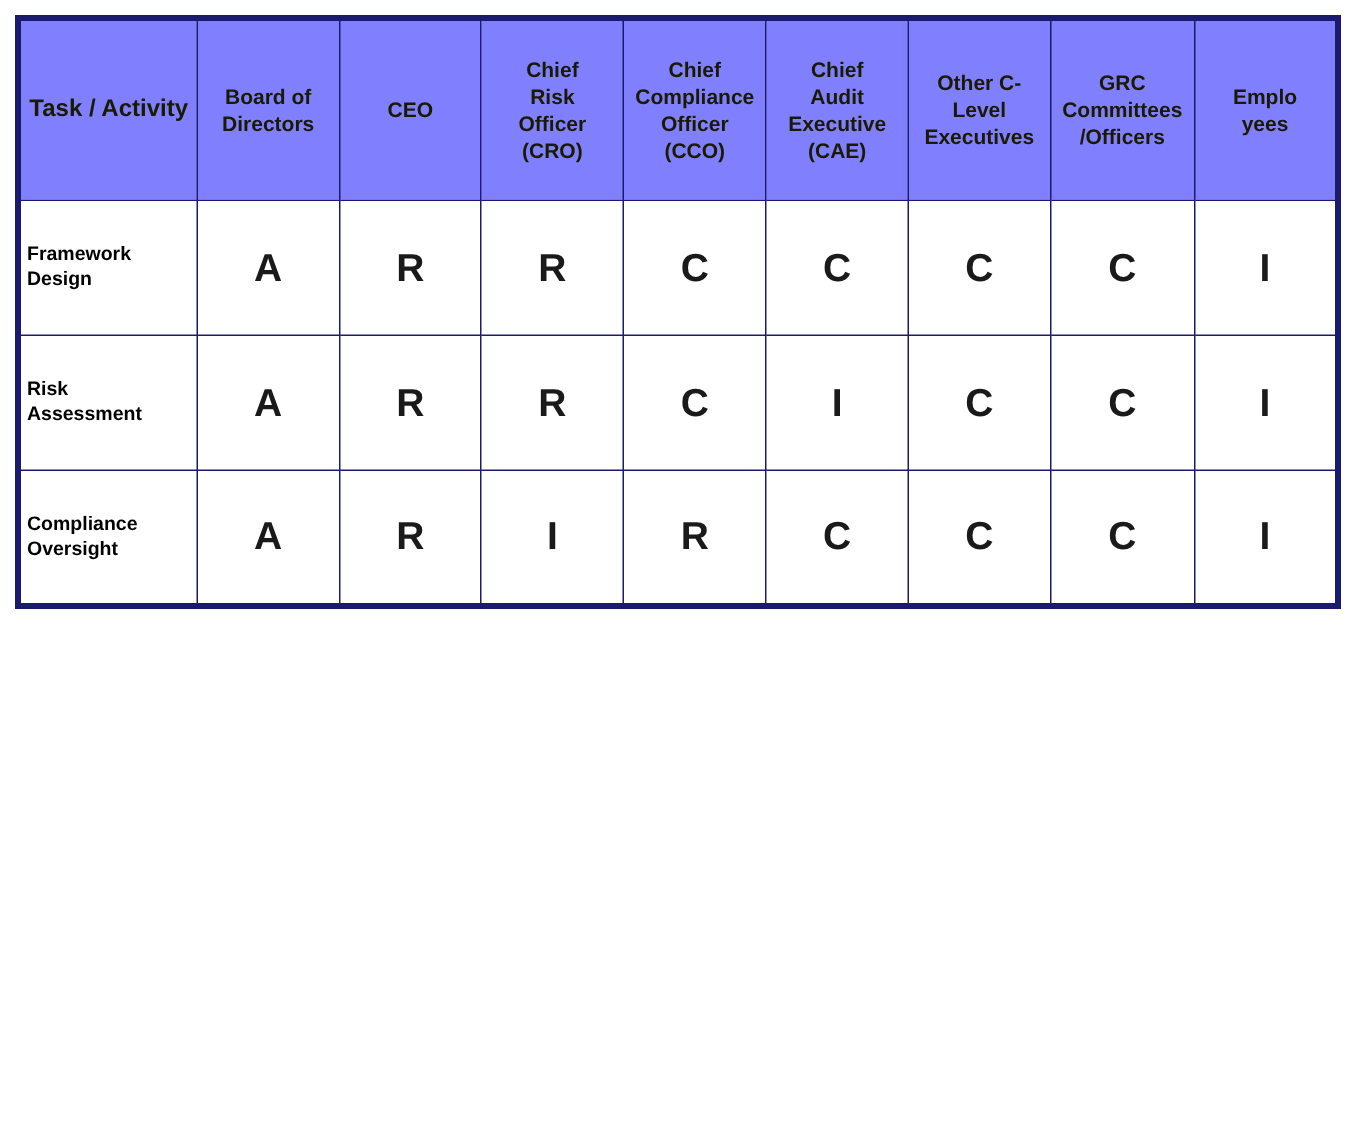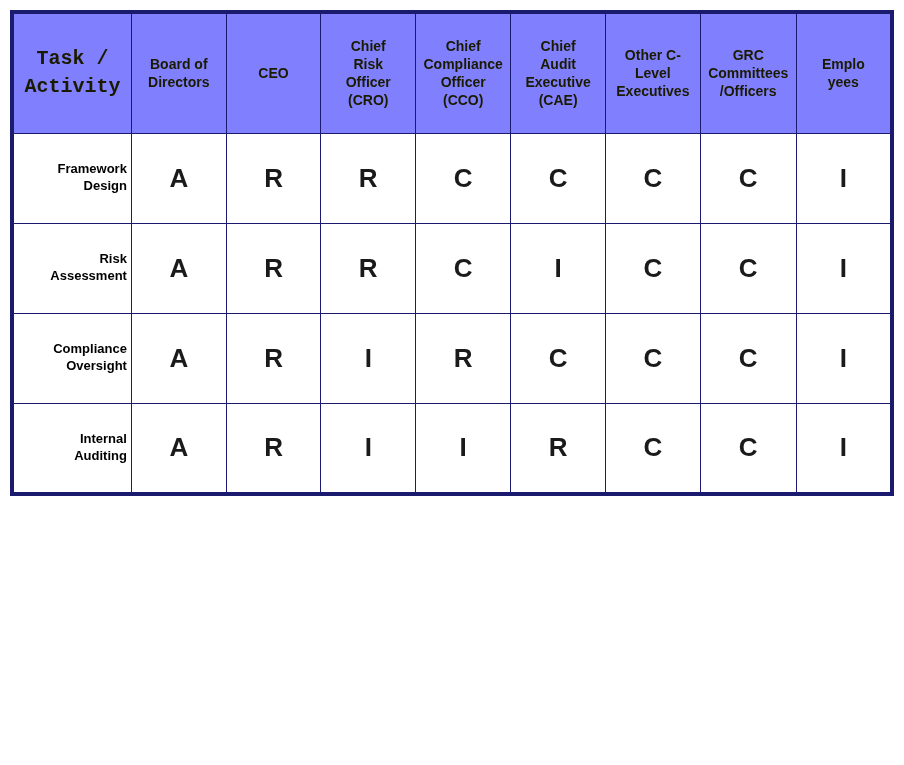--- a/index.html
+++ b/index.html
@@ -42,31 +42,30 @@
       color: #1a1a00;
       font-weight: bold;
       font-size: 14px;
       line-height: 1.3;
     }
 
     .task-header {
       background-color: #8080ff;
       color: #1a1a00;
       font-weight: bold;
-      font-size: 20px;
+      font-size: 16px;
       line-height: 1.4;
       width: 110px;
-      font-family: Liberation Mono, monospace;
     }
 
     .row-label {
       background-color: #fff;
       font-weight: bold;
       font-size: 13px;
-      text-align: right;
+      text-align: left;
       width: 110px;
       line-height: 1.3;
     }
 
     .data-cell {
       background-color: #fff;
       font-size: 26px;
       font-weight: bold;
       color: #1a1a1a;
       width: 88px;
@@ -126,26 +125,15 @@
           <td class="row-label">Compliance<br>Oversight</td>
           <td class="data-cell">A</td>
           <td class="data-cell">R</td>
           <td class="data-cell">I</td>
           <td class="data-cell">R</td>
           <td class="data-cell">C</td>
           <td class="data-cell">C</td>
           <td class="data-cell">C</td>
           <td class="data-cell">I</td>
         </tr>
-        <tr>
-          <td class="row-label">Internal<br>Auditing</td>
-          <td class="data-cell">A</td>
-          <td class="data-cell">R</td>
-          <td class="data-cell">I</td>
-          <td class="data-cell">I</td>
-          <td class="data-cell">R</td>
-          <td class="data-cell">C</td>
-          <td class="data-cell">C</td>
-          <td class="data-cell">I</td>
-        </tr>
       </tbody>
   </table>
 </div>
 
 </body></html>

